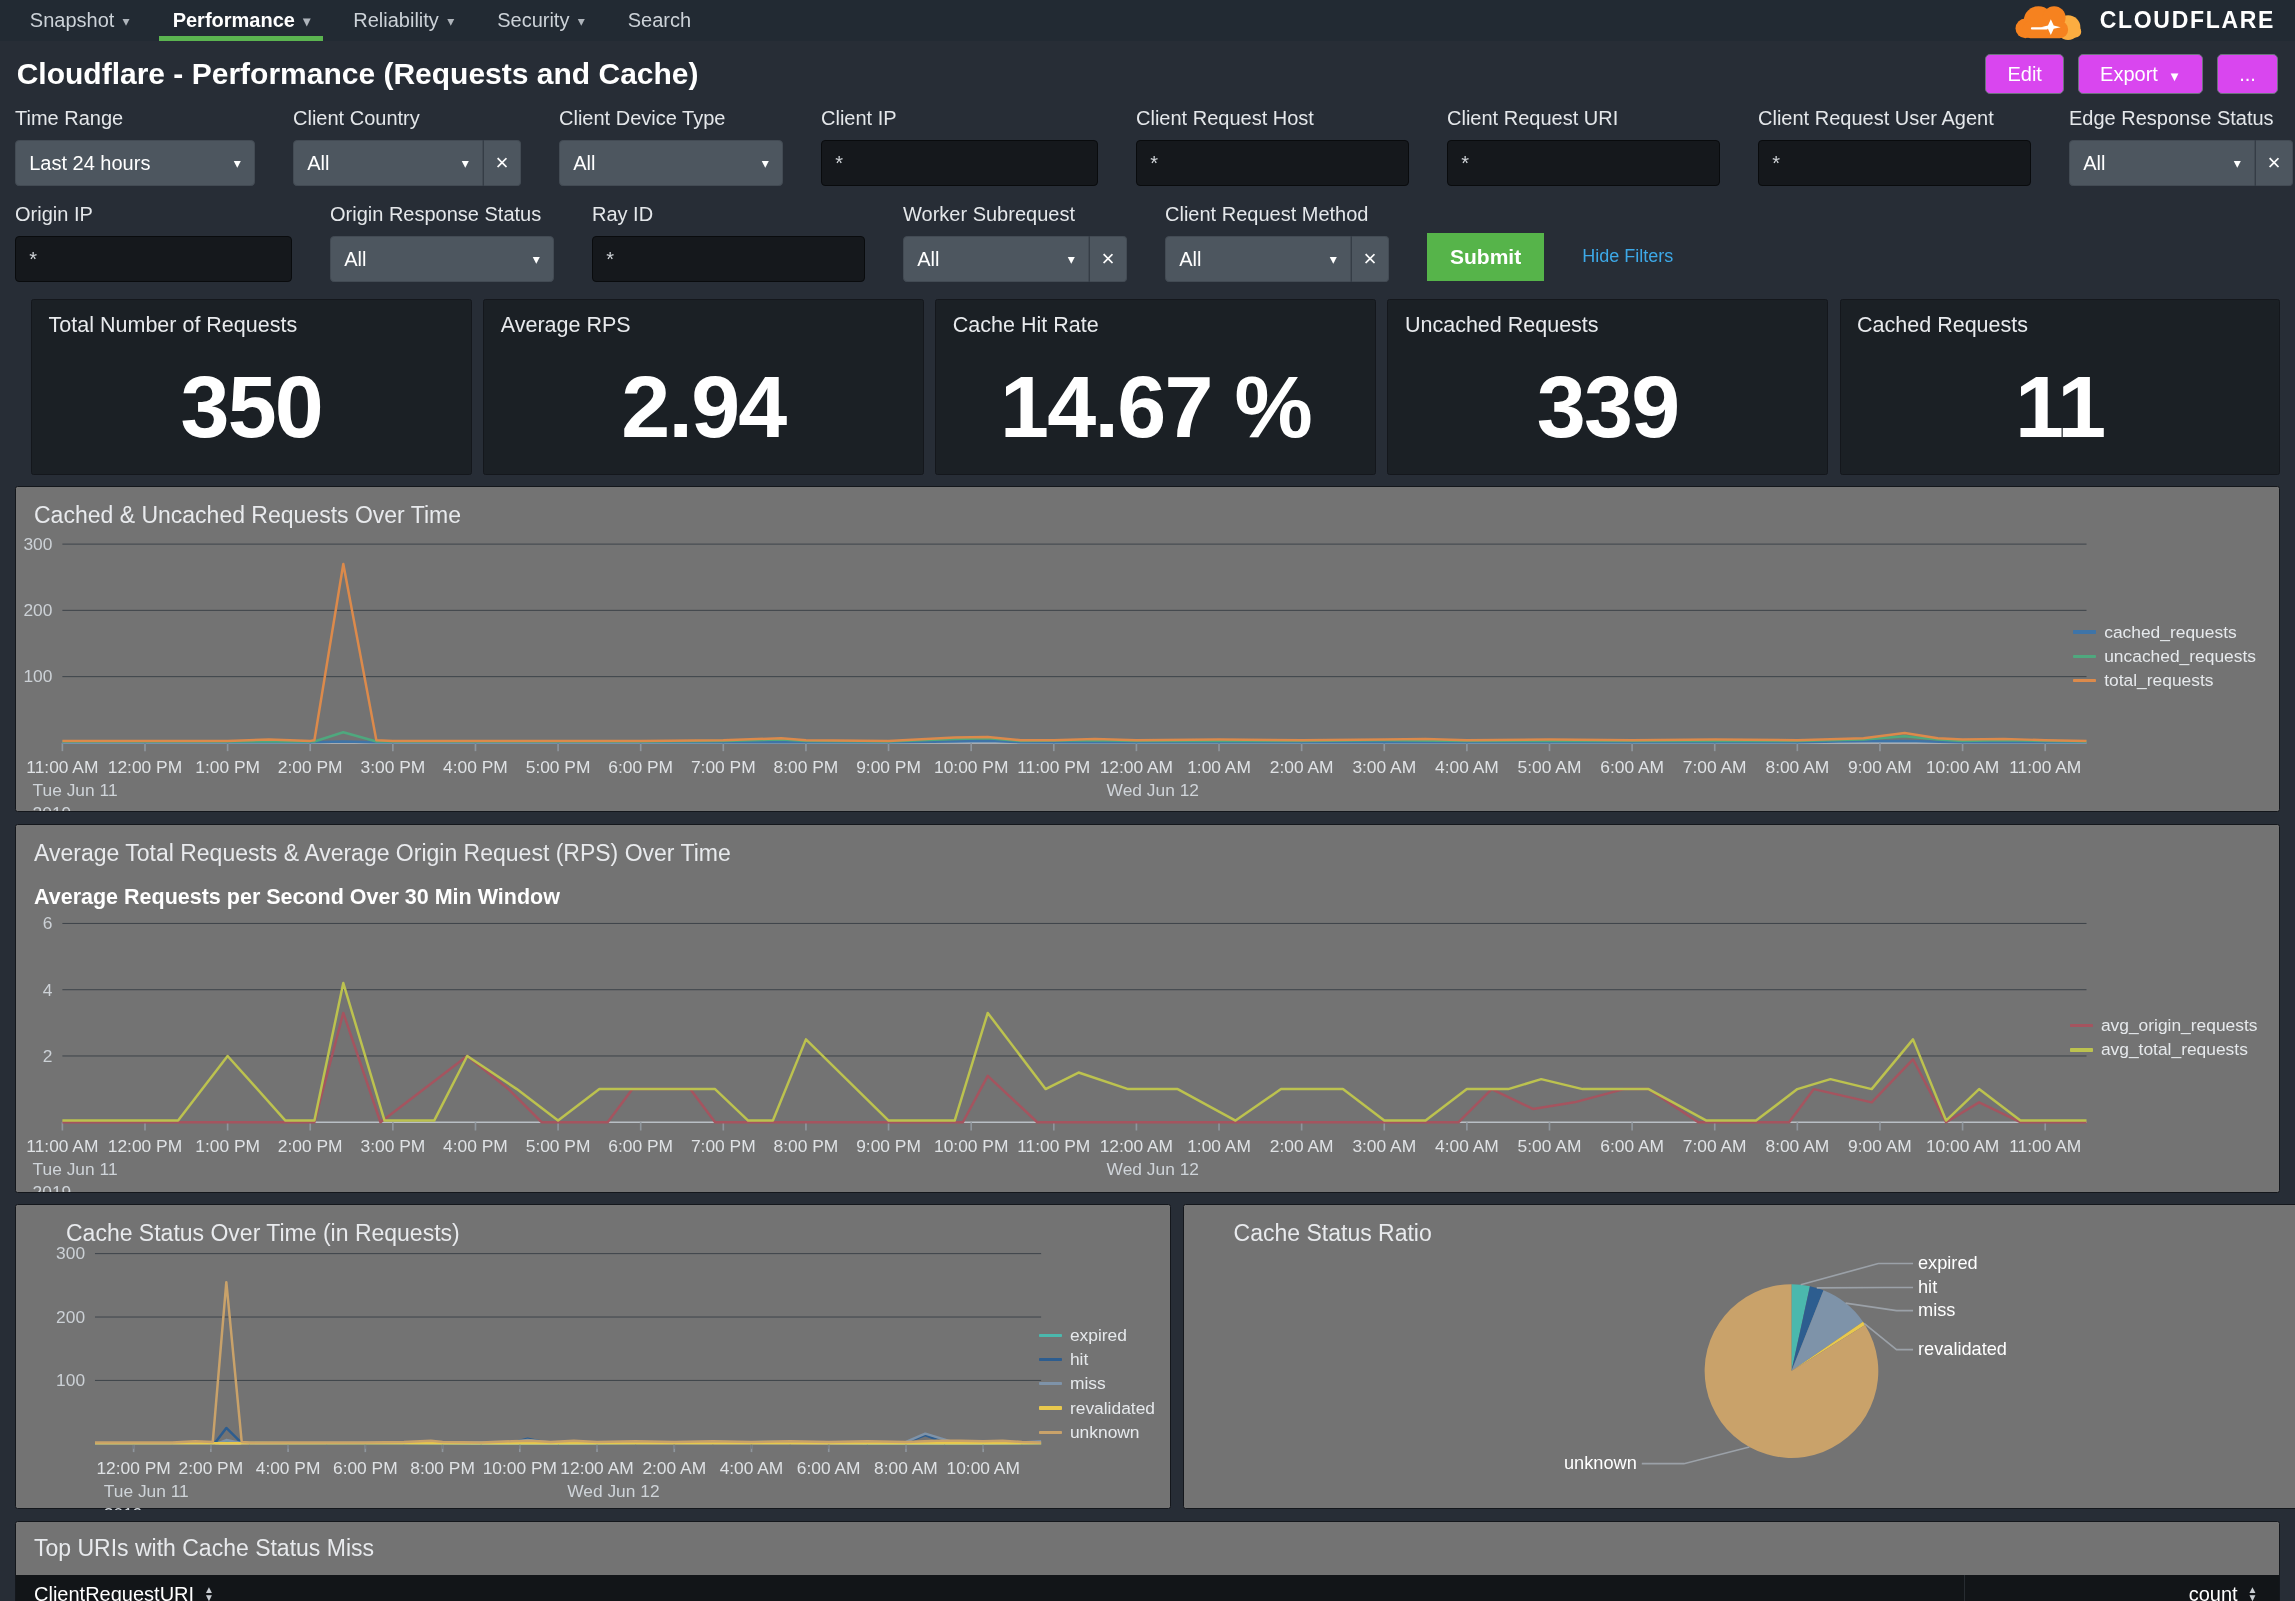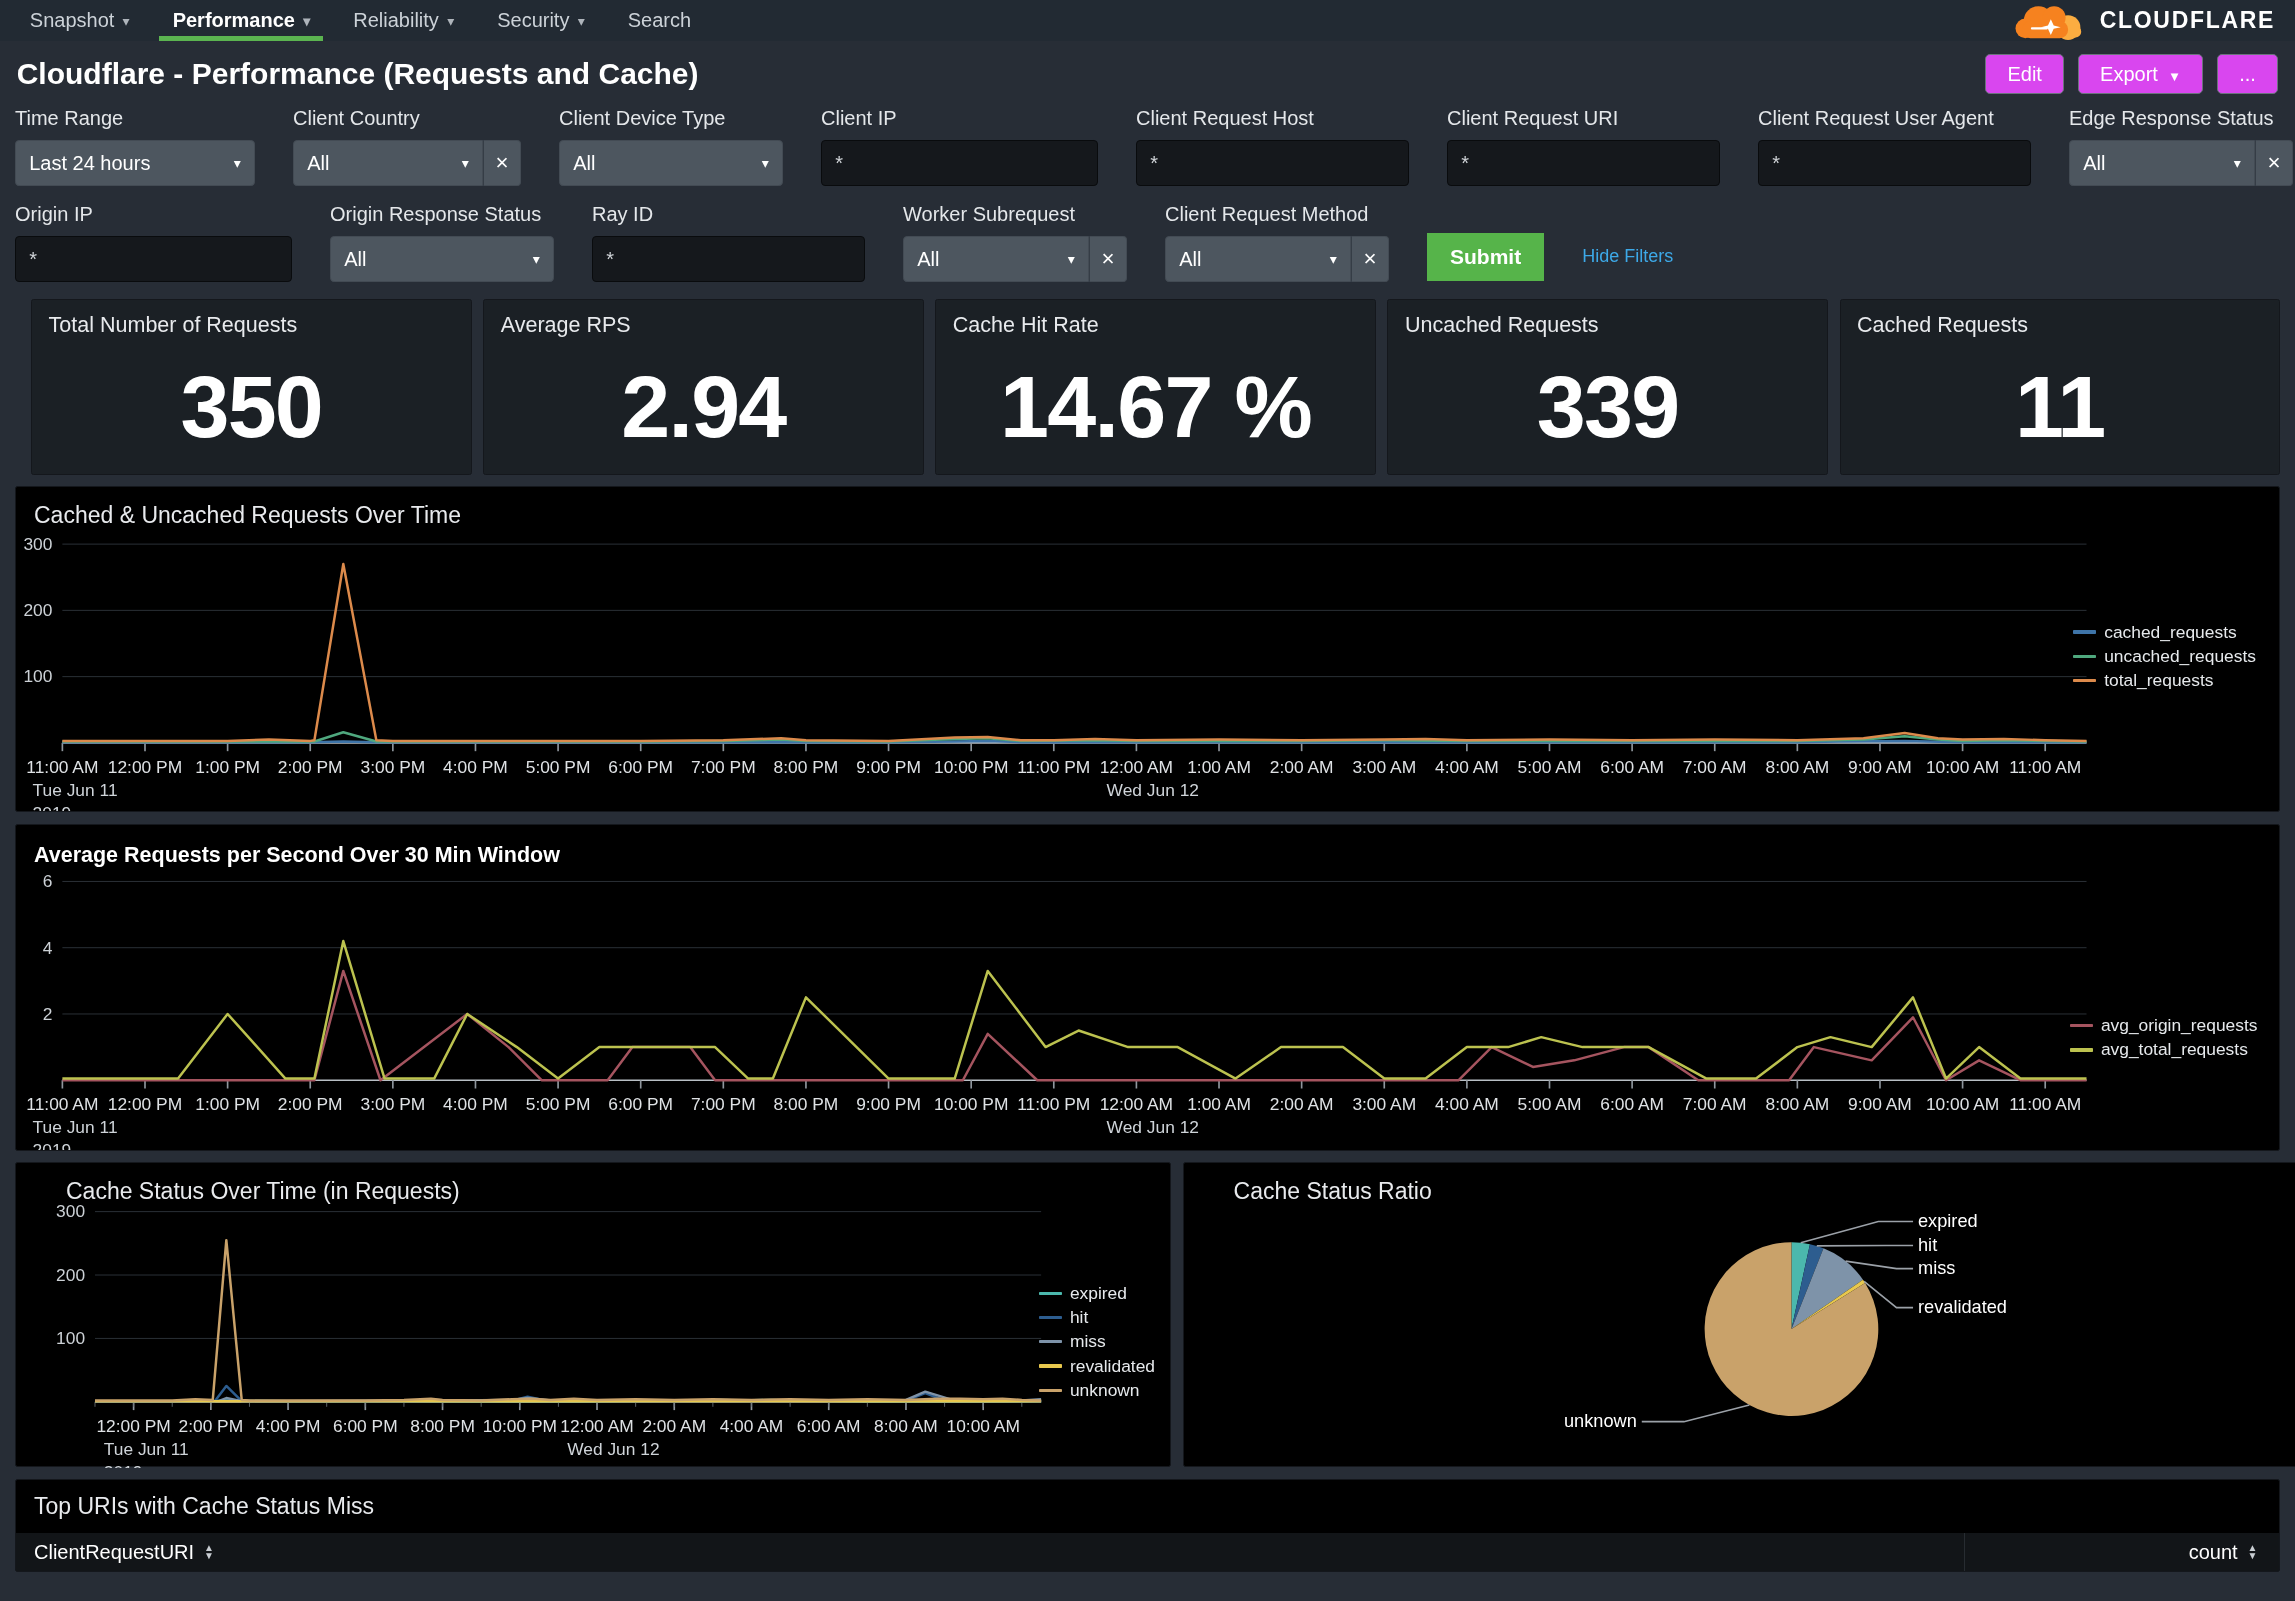--- a/index.html
+++ b/index.html
@@ -38,21 +38,21 @@
     padding:12px 23px;height:48px;border-radius:0;cursor:pointer;}
   .hide-filters{color:#3da9e8;font-size:18px;cursor:pointer;align-self:center;}
   .nolabel{padding-top:30px;}
   
   .stats{display:flex;gap:11.6px;margin:1.7px 0 11.6px;padding-left:16px;}
   .stat{flex:1;background:#1b2025;border:0.8px solid #14171c;border-radius:2.5px;height:174px;position:relative;}
   .stat-label{position:absolute;top:13.2px;left:16.6px;font-size:21.5px;color:#e8eaed;}
   .stat-value{position:absolute;top:41px;left:0;right:0;bottom:0;display:flex;align-items:center;justify-content:center;
     font-size:88px;font-weight:bold;color:#fff;letter-spacing:-1.7px;}
   
-  .panel{background:#000000;border:0.8px solid #14171c;border-radius:2.5px;margin-bottom:11.6px;position:relative;}
+  .panel{background:#737373;border:0.8px solid #14171c;border-radius:2.5px;margin-bottom:11.6px;position:relative;}
   .panel-title{font-size:23px;color:#e8eaed;padding:15px 18px 0;}
   .panel-sub{font-size:21.5px;font-weight:bold;color:#fff;padding:18px 18px 0;}
   svg{display:block;}
   .legend{position:absolute;font-size:17.4px;color:#e6e9ec;}
   .legend-item{display:flex;align-items:center;margin:3.3px 0;cursor:pointer;white-space:nowrap;}
   .legend-swatch{width:23px;height:3.3px;margin-right:8.3px;border-radius:0.8px;}
   .row3{display:flex;gap:11.6px;}
   .row3 .panel{flex:1;margin-bottom:11.6px;height:305px;box-sizing:border-box;padding-left:32px;}
   
   .tbl-title{font-size:23px;color:#e8eaed;padding:13.2px 18px 13.2px;}
@@ -328,20 +328,21 @@
           <span>uncached_requests</span>
         </div>
         <div class="legend-item">
           <span class="legend-swatch" style="background: rgb(220, 138, 75);"></span>
           <span>total_requests</span>
         </div>
       </div>
   </div>
 
   <div class="panel">
+    <div class="panel-title">Average Total Requests &amp; Average Origin Request (RPS) Over Time</div>
     <div class="panel-sub">Average Requests per Second Over 30 Min Window</div>
     <svg id="svg-c2" width="2261" height="282" viewBox="0 0 2730 340">
         <line x1="56" y1="176" x2="2500" y2="176" stroke="#333a41" stroke-width="1"></line>
         <text x="44" y="183" text-anchor="end" fill="#ccd1d6" font-size="21">2</text>
         <line x1="56" y1="96" x2="2500" y2="96" stroke="#333a41" stroke-width="1"></line>
         <text x="44" y="103" text-anchor="end" fill="#ccd1d6" font-size="21">4</text>
         <line x1="56" y1="16" x2="2500" y2="16" stroke="#333a41" stroke-width="1"></line>
         <text x="44" y="23" text-anchor="end" fill="#ccd1d6" font-size="21">6</text>
         <line x1="56" y1="256" x2="2500" y2="256" stroke="#b9bfc5" stroke-width="2"></line>
         <line x1="56" y1="256" x2="56" y2="266" stroke="#8f969d" stroke-width="2"></line>

